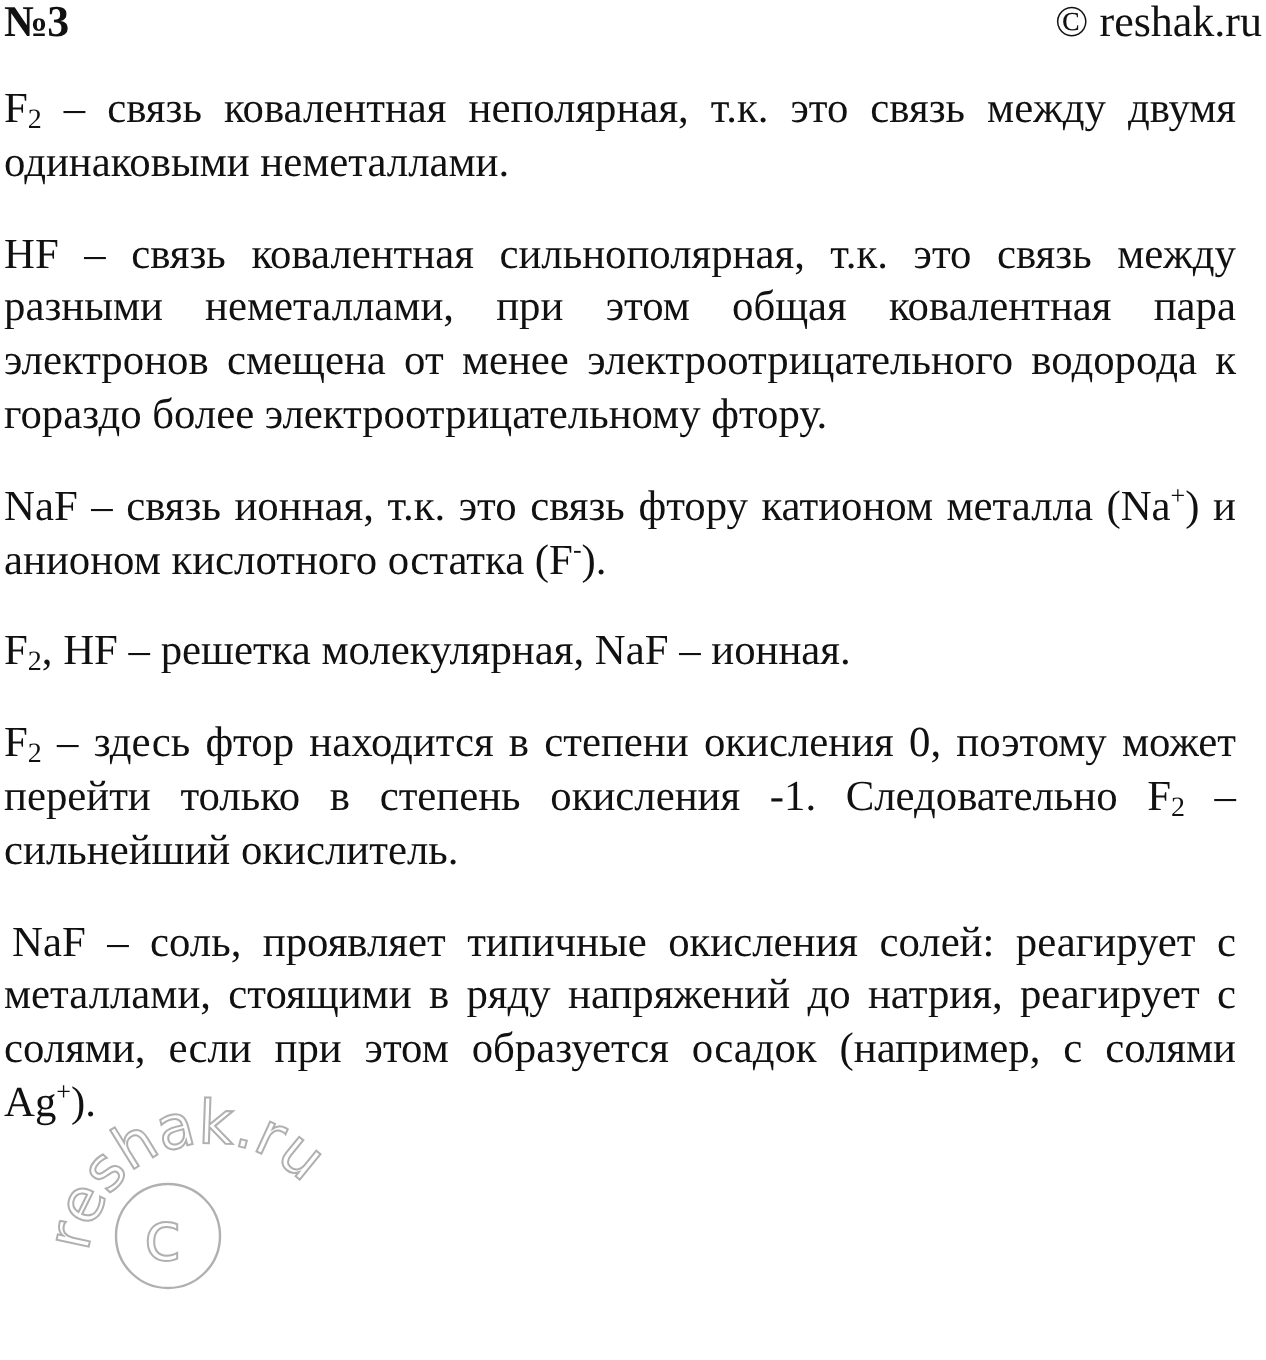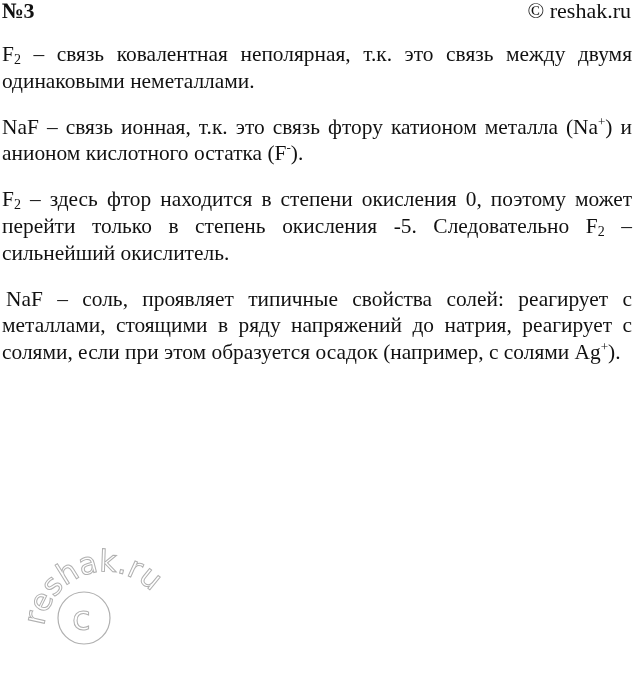--- a/index.html
+++ b/index.html
@@ -36,21 +36,21 @@
       top: -2px;
       font-size: 22px;
     }
     .content {
       position: absolute;
       top: 41px;
       left: 2px;
       width: 630px;
     }
     .para {
-      margin: 0 0 19px 0;
+      margin: 0 14px 19px 0;
       font-size: 21.4px;
       line-height: 26.8px;
       text-align: justify;
       word-spacing: 0px;
     }
     .para.first-indent {
       text-indent: 4px;
     }
     sub {
       font-size: 14px;
@@ -74,23 +74,25 @@
 </head>
 <body>
 
 <div class="header">
   <div class="task-number">№3</div>
   <div class="copyright">© reshak.ru</div>
 </div>
 
 <div class="content">
   <p class="para"><span>F</span><sub>2</sub><span> – связь ковалентная неполярная, т.к. это связь между двумя одинаковыми неметаллами.</span></p>
+  <p class="para"><span>HF – связь ковалентная сильнополярная, т.к. это связь между разными неметаллами, при этом общая ковалентная пара электронов смещена от менее электроотрицательного водорода к гораздо более электроотрицательному фтору.</span></p>
   <p class="para"><span>NaF – связь ионная, т.к. это связь фтору катионом металла (Na</span><sup>+</sup><span>) и анионом кислотного остатка (F</span><sup>-</sup><span>).</span></p>
-  <p class="para"><span>F</span><sub>2</sub><span> – здесь фтор находится в степени окисления 0, поэтому может перейти только в степень окисления -5. Следовательно F</span><sub>2</sub><span> – сильнейший окислитель.</span></p>
-  <p class="para first-indent"><span>NaF – соль, проявляет типичные свойства солей: реагирует с металлами, стоящими в ряду напряжений до натрия, реагирует с солями, если при этом образуется осадок (например, с солями Ag</span><sup>+</sup><span>).</span></p>
+  <p class="para"><span>F</span><sub>2</sub><span>, HF – решетка молекулярная, NaF – ионная.</span></p>
+  <p class="para"><span>F</span><sub>2</sub><span> – здесь фтор находится в степени окисления 0, поэтому может перейти только в степень окисления -1. Следовательно F</span><sub>2</sub><span> – сильнейший окислитель.</span></p>
+  <p class="para first-indent"><span>NaF – соль, проявляет типичные окисления солей: реагирует с металлами, стоящими в ряду напряжений до натрия, реагирует с солями, если при этом образуется осадок (например, с солями Ag</span><sup>+</sup><span>).</span></p>
 </div>
 
 <svg class="watermark" viewBox="0 0 160 160">
   <defs>
     <path id="wm-arc" d="M 22 118 A 62 62 0 0 1 140 100"></path>
   </defs>
   <circle cx="62" cy="110" r="26" fill="none" stroke="#b0b0b0" stroke-width="1.2"></circle>
   <text x="50" y="122" font-family="DejaVu Sans, sans-serif" font-size="34" fill="none" stroke="#b0b0b0" stroke-width="1">c</text>
   <text font-family="DejaVu Sans, sans-serif" font-size="30" fill="none" stroke="#b0b0b0" stroke-width="1">
     <textPath href="#wm-arc">reshak.ru</textPath>

